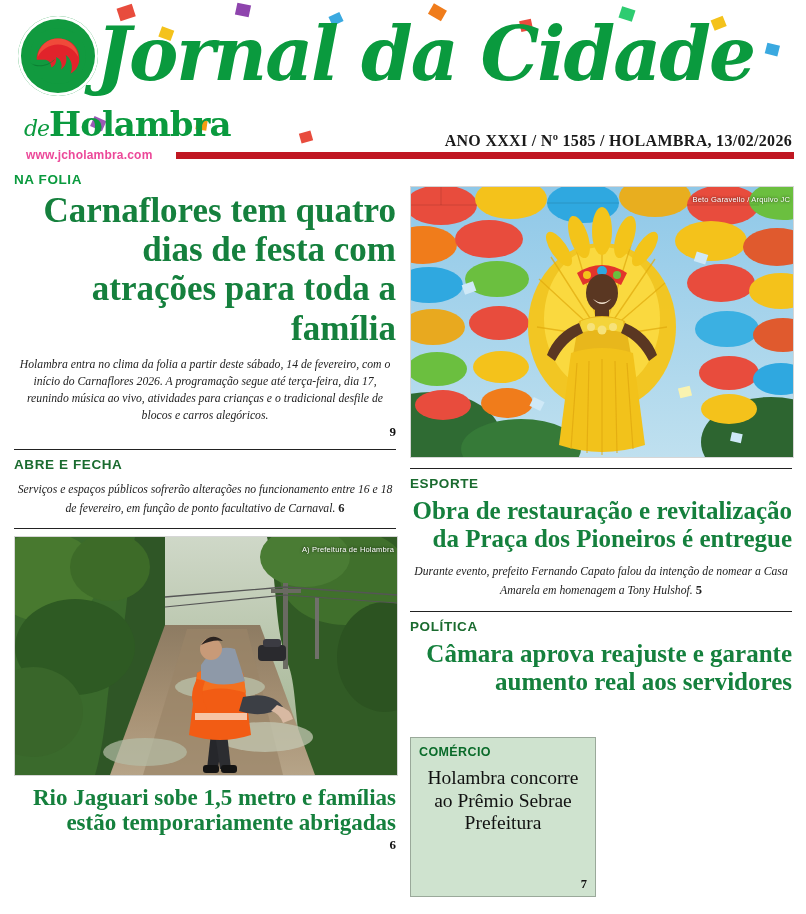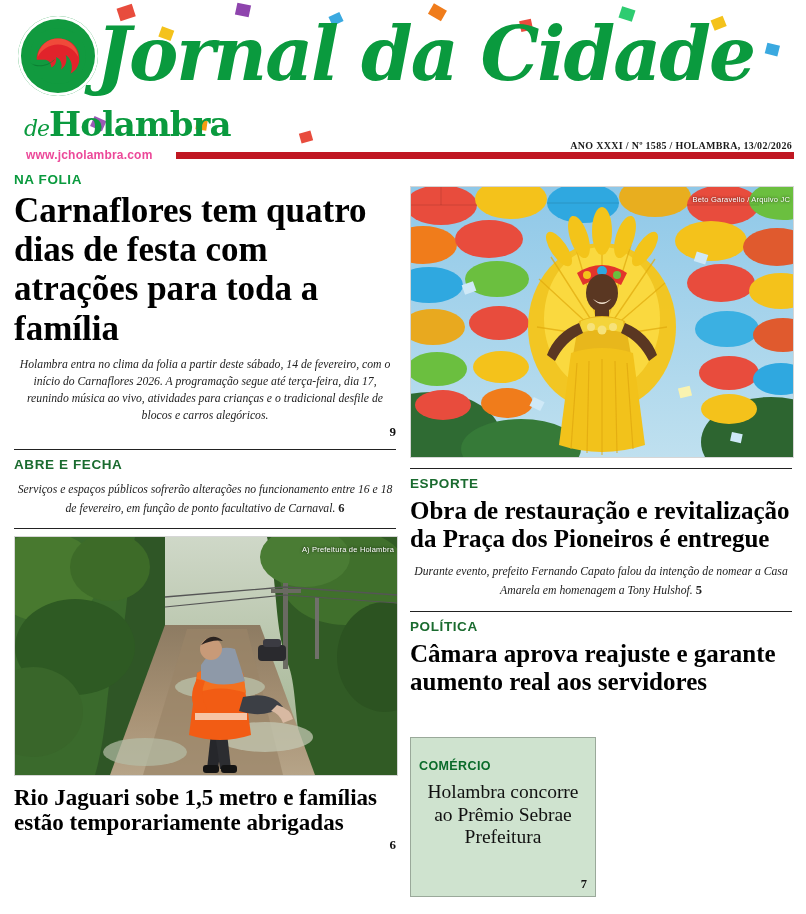--- a/index.html
+++ b/index.html
@@ -91,23 +91,23 @@
     position: absolute;
     left: 176px;
     top: 152px;
     right: 12px;
     height: 7px;
     background: #c01722;
   }
   .masthead-issue {
     position: absolute;
     right: 14px;
-    top: 140px;
+    top: 132px;
     font-family: "Liberation Serif", serif;
-    font-size: 10px;
+    font-size: 16px;
     font-weight: bold;
     color: #1a1a1a;
     letter-spacing: 0.3px;
     text-transform: uppercase;
   }
 
   
   .confetti {
     position: absolute;
     pointer-events: none;
@@ -138,23 +138,23 @@
     font-size: 13.5px;
     color: #0a9a3e;
     letter-spacing: 0.6px;
     margin: 0 0 4px 0;
   }
   .kicker.dark { color: #1a6b2f; }
 
   .headline {
     font-family: "Liberation Serif", serif;
     font-weight: bold;
-    text-align: left;
+    text-align: right;
     margin: 0;
-    color: #000000;
+    color: #15803d;
     line-height: 1.12;
   }
   .h-lead { font-size: 35px; }
   .h-mid  { font-size: 25px; }
   .h-small{ font-size: 23px; }
 
   .standfirst {
     font-family: "Liberation Serif", serif;
     font-style: italic;
     font-size: 11.7px;
@@ -203,21 +203,21 @@
     top: 737px;
     width: 382px;
     display: flex;
     gap: 10px;
   }
   .box {
     width: 186px;
     height: 160px;
     border: 1px solid #9aa99a;
     box-sizing: border-box;
-    padding: 21px 8px 6px 8px;
+    padding: 7px 8px 6px 8px;
     position: relative;
   }
   .box.green { background: #cfe3cf; }
   .box.mint  { background: #d9ecd9; }
   .box-kicker {
     font-family: "Liberation Sans", sans-serif;
     font-weight: bold;
     font-size: 12.5px;
     color: #0a6b2a;
     letter-spacing: .4px;

